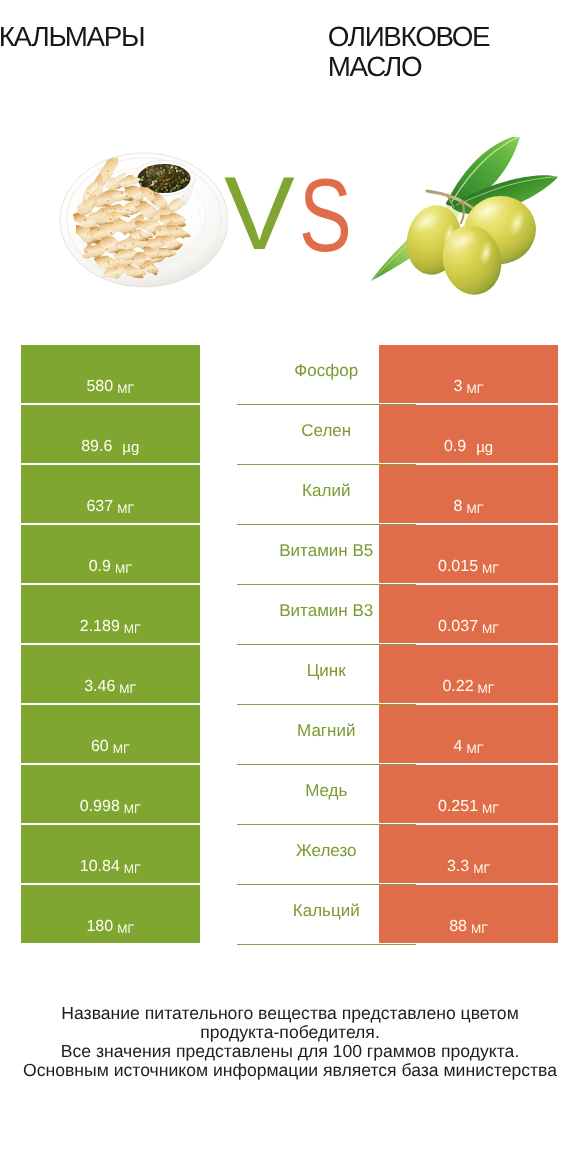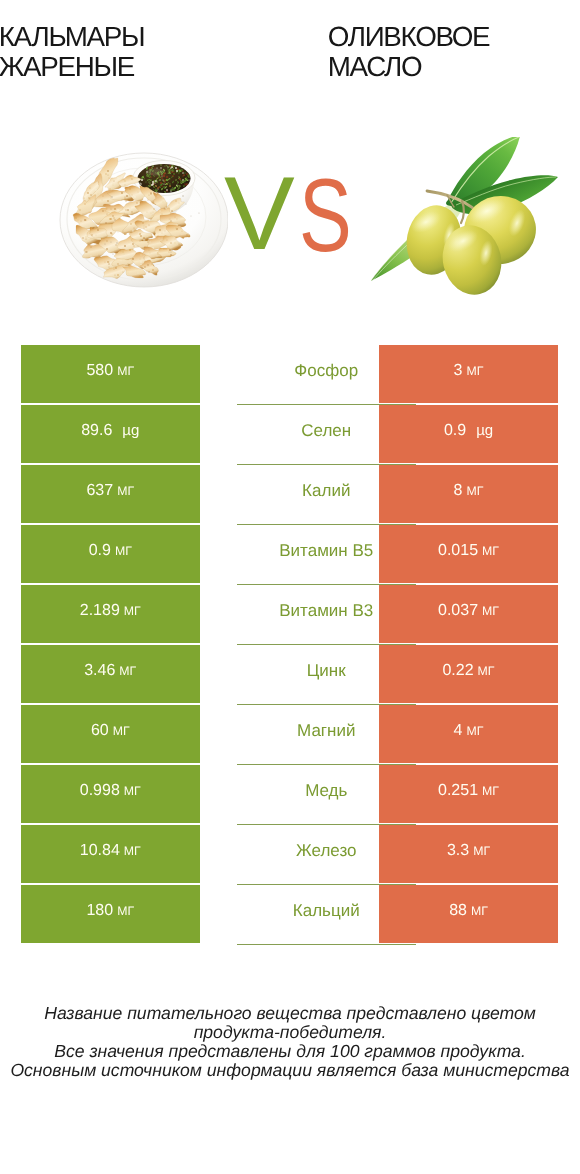--- a/index.html
+++ b/index.html
@@ -13,35 +13,34 @@
   #vs .v{color:#7FA630;left:224px;top:164px;transform:scaleX(1.02);}
   #vs .s{color:#E06D49;left:299px;top:166px;transform:scaleX(0.76);}
     #art-left{position:absolute;left:56px;top:146px;width:172px;height:146px;z-index:2;}
   #art-right{position:absolute;left:371px;top:137px;width:187px;height:161px;z-index:2;}
   #art-left svg,#art-right svg{display:block;width:100%;height:100%;}
   #tbl{position:absolute;left:21px;top:345px;width:537px;height:600px;}
   .row{position:absolute;left:0;width:537px;height:60px;}
   .cl{position:absolute;left:0;top:0;width:178.5px;height:58px;background:#7FA630;}
   .cr{position:absolute;left:358px;top:0;width:179px;height:58px;background:#E06D49;}
   .cm{position:absolute;left:178.5px;top:0;width:179.5px;height:59px;background:#fff;border-bottom:1px solid #869E52;margin-left:37px;}
-  .vtxt{position:absolute;left:0;top:0;width:100%;height:58px;display:flex;align-items:center;justify-content:center;color:#fffdf2;padding-bottom:7px;box-sizing:border-box;}
+  .vtxt{position:absolute;left:0;top:0;width:100%;height:58px;display:flex;align-items:flex-end;justify-content:center;color:#fffdf2;padding-bottom:7px;box-sizing:border-box;}
   .mtxt{position:absolute;left:0;top:0;width:100%;height:59px;display:flex;align-items:center;justify-content:center;color:#7B9B32;padding-bottom:8px;box-sizing:border-box;}
   .num{font-size:16px;font-weight:400;}
   .unit{font-size:12.3px;font-weight:400;margin-left:4px;text-transform:uppercase;}
   .unit.lat{font-size:15px;text-transform:none;margin-left:10px;}
   .lbl{font-size:17px;font-weight:400;}
-  #footer{position:absolute;left:0;top:1003.7px;width:580px;text-align:center;font-size:17.6px;line-height:19.1px;color:#1d1d1d;font-style:italic;}
+  #footer{position:absolute;left:0;top:1003.7px;width:580px;text-align:center;font-size:17.6px;line-height:19.1px;color:#1d1d1d;}
 </style>
 </head>
 <body>
 
 <div class="page">
   <div class="title" id="title-left">
     <div>КАЛЬМАРЫ</div>
-    <div>ЖАРЕНЫЕ</div>
   </div>
   <div class="title" id="title-right">
     <div>ОЛИВКОВОЕ</div>
     <div>МАСЛО</div>
   </div>
 
   <div id="art-left">
       <svg viewBox="0 0 172 146" xmlns="http://www.w3.org/2000/svg">
         <defs>
           <radialGradient id="pg" cx="38%" cy="24%" r="78%">

